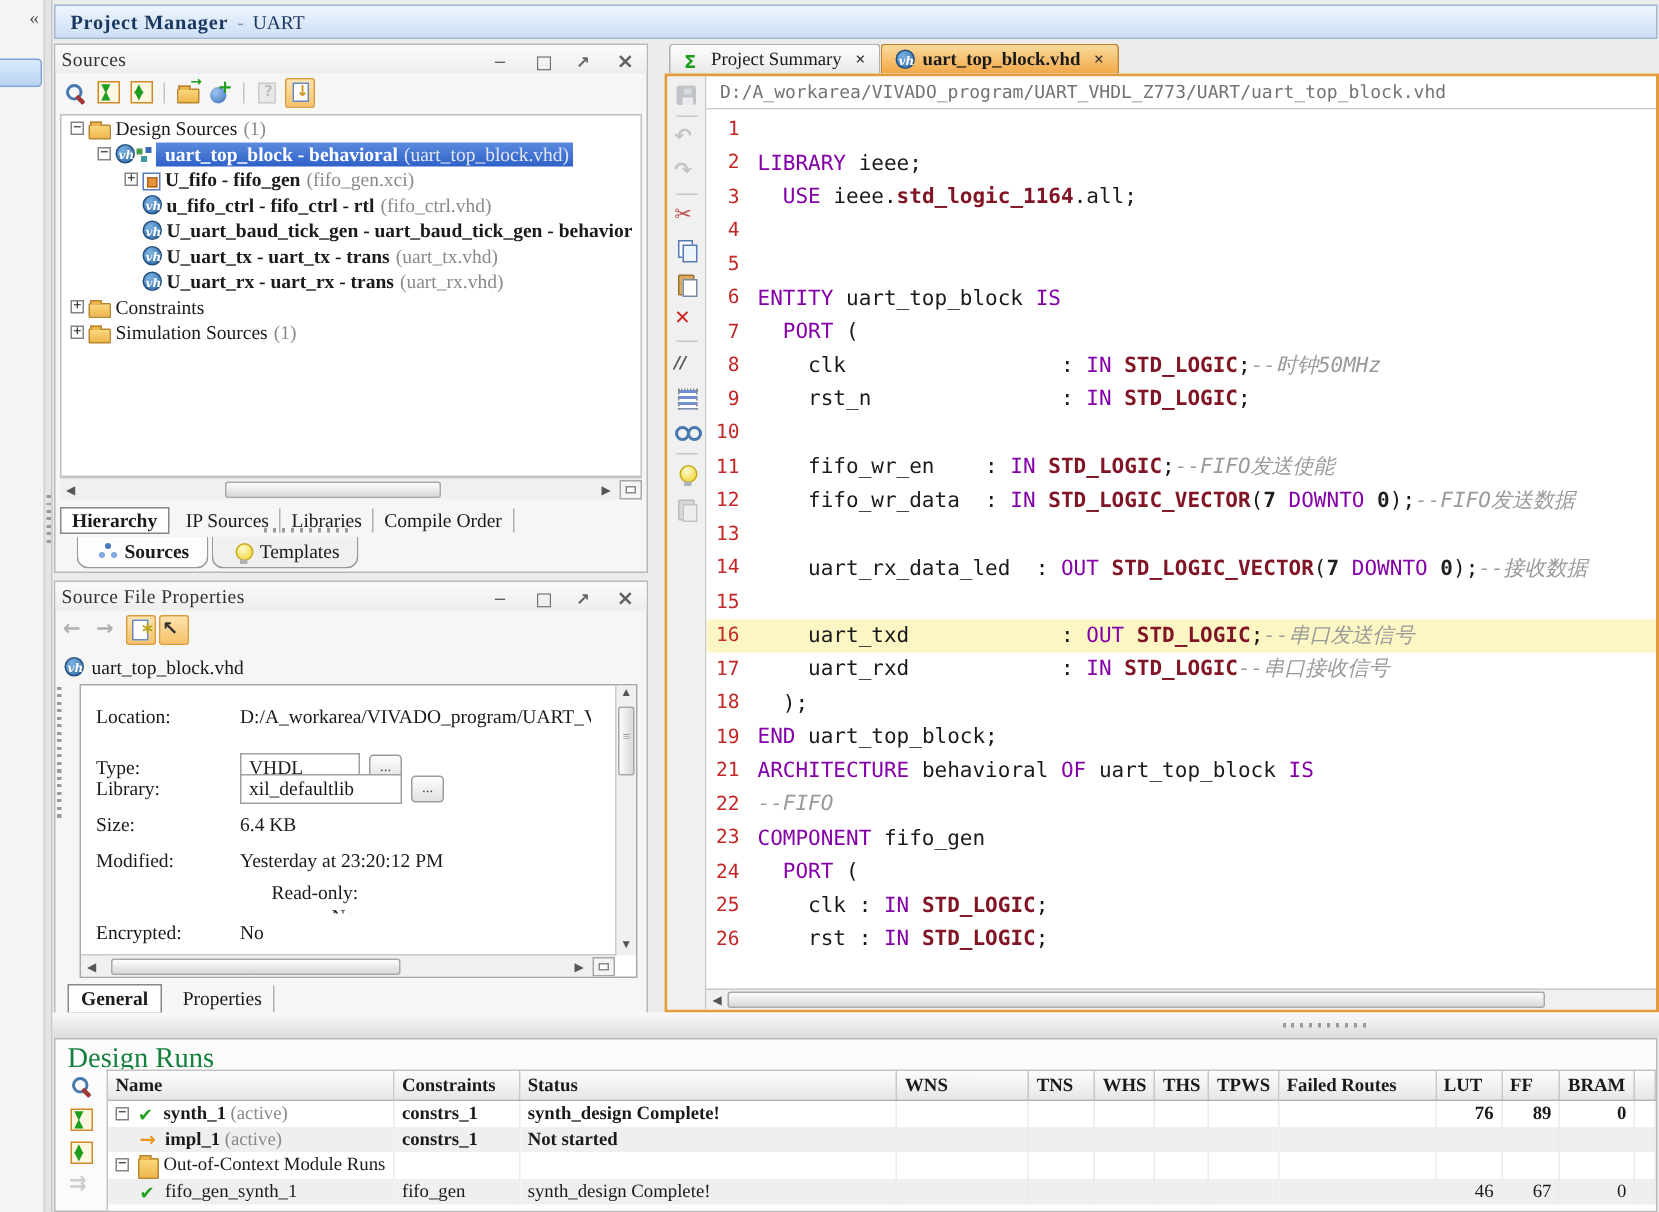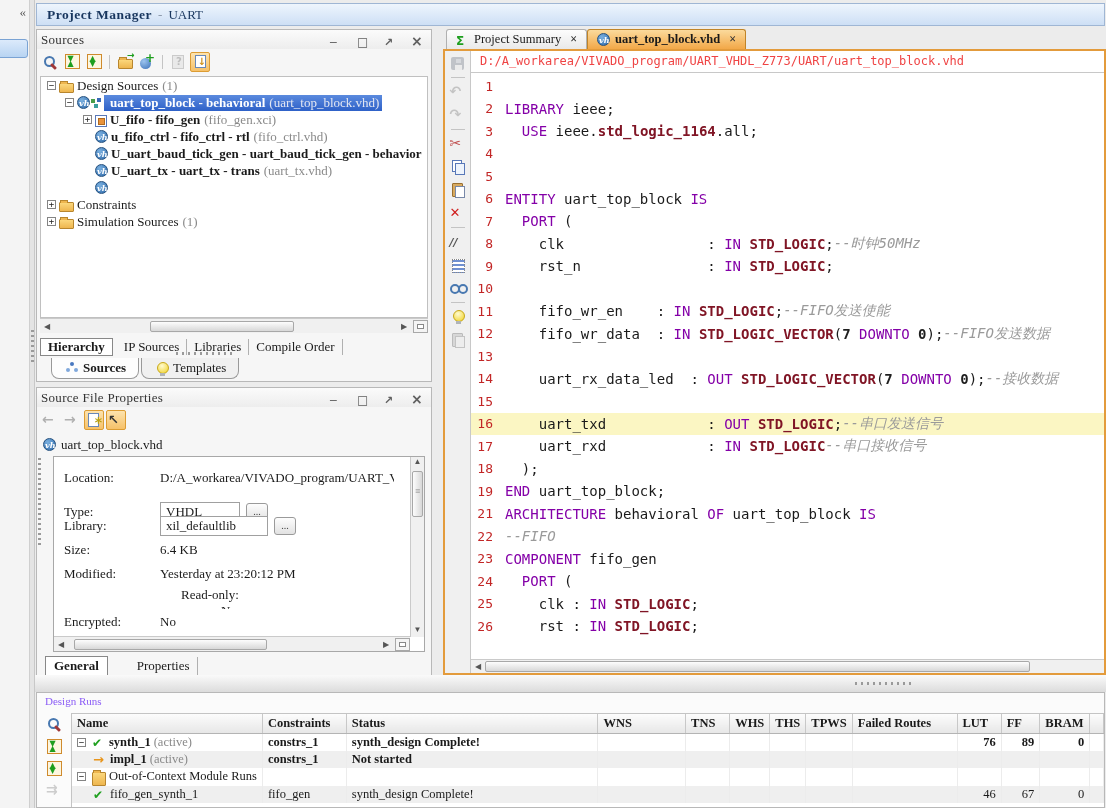--- a/index.html
+++ b/index.html
@@ -126,47 +126,47 @@
   .finput{border:1px solid #a0a0a0;background:#fff;padding:1px 5px;font-size:13px;display:inline-block}
   .fbrowse{display:inline-block;width:22px;height:18px;margin-left:6px;border:1px solid #9a9a9a;border-radius:3px;background:linear-gradient(#fdfdfd,#e2e2e2);text-align:center;line-height:16px;font-size:10px;color:#444}
   #prop-vscroll{position:absolute;right:0;top:0;width:14px;bottom:14px;background:#f0f0f0;border-left:1px solid #cacaca}
   #prop-vscroll .arr{display:block;text-align:center;font-size:8px;color:#555;height:12px}
   #prop-vscroll .vthumb{position:absolute;left:1px;right:1px;top:14px;height:46px;background:linear-gradient(90deg,#fdfdfd,#d8d8d8);border:1px solid #a8a8a8;border-radius:2px}
   #prop-vscroll .vthumb::before{content:"≡";position:absolute;left:2px;top:14px;font-size:9px;color:#888}
   #prop-vscroll .arrdn{position:absolute;bottom:0;left:0;right:0}
   #prop-hscroll{left:0;right:14px;bottom:0;position:absolute}
   #prop-tabs{position:absolute;left:8px;top:268px;display:flex;align-items:center;font-size:13px}
   .gtab{padding:1px 8px;border-right:1px solid #b0b0b0}
-  .gtab.active{font-weight:bold;border:1px solid #888;background:#fff;margin-right:21px}
+  .gtab.active{font-weight:bold;border:1px solid #888;background:#fff;margin-right:6px}
   
   #editor{position:absolute;left:443px;top:29px;width:663px;height:646px}
   #etabs{position:absolute;left:3px;top:0;height:20px;display:flex}
   .etab{display:flex;align-items:center;gap:5px;padding:0 9px;border:1px solid #b0b0b0;border-bottom:none;border-radius:3px 3px 0 0;background:linear-gradient(#fdfdfd,#e9e9e9);font-size:12.5px;height:20px}
   .etab.active{background:linear-gradient(#fbda9c,#f2a848);border-color:#c08428;font-weight:bold}
   .etab .xbtn{color:#333;font-size:12px;font-weight:bold;margin-left:4px}
   #ebox{position:absolute;left:0;top:20px;right:0;bottom:0;border:2px solid #e39b3c;background:#fff}
   #etools{position:absolute;left:0;top:0;bottom:0;width:26px;background:#f0f0f0;border-right:1px solid #c8c8c8;display:flex;flex-direction:column;align-items:center;padding-top:2px;gap:3px}
   #etools .tsep{width:14px;height:1px;margin:1px 0}
-  #epath{position:absolute;left:26px;right:0;top:0;height:22px;background:#fff;border-bottom:1px solid #c8c8c8;line-height:21px;padding-left:9px;font-family:"DejaVu Sans Mono",monospace;font-size:12px;color:#ef4444;white-space:nowrap;overflow:hidden}
+  #epath{position:absolute;left:26px;right:0;top:0;height:22px;background:#fff;border-bottom:1px solid #c8c8c8;line-height:21px;padding-left:9px;font-family:"DejaVu Sans Mono",monospace;font-size:12px;color:#737373;white-space:nowrap;overflow:hidden}
   #ecode{position:absolute;left:26px;right:0;top:22px;bottom:14px;background:#fff;overflow:hidden;padding-top:2px}
   .cline{height:22.5px;display:flex;align-items:center;white-space:pre;font-family:"DejaVu Sans Mono",monospace;font-size:14px}
   .cline.hl{background:#fbf6c3}
   .cline .gut{width:34px;flex:none;text-align:right;padding-right:12px;color:#c22626;font-size:13px}
   .seg-kw{color:#8400a8}
   .seg-ty{color:#801525;font-weight:bold}
   .seg-cm{color:#9a9a9a;font-style:italic}
   .seg-nm{color:#1f1f1f;font-weight:bold}
   .seg-pl{color:#1a1a1a}
   #ehscroll{position:absolute;left:26px;right:0;bottom:0;height:14px}
   
   #splitter{position:absolute;left:35px;top:675px;width:1071px;height:17px;background:linear-gradient(#fafafa,#dcdcdc)}
   #splitter .dots{position:absolute;left:820px;top:7px;width:56px;height:3px;background:repeating-linear-gradient(90deg,#9a9a9a 0 2px,transparent 2px 6px)}
   
   #runs{left:36px;top:692px;width:1069px;height:116px;background:#fbfbfb;border:1px solid #b8b8b8}
-  #runs-title{position:absolute;left:8px;top:2px;font-size:11px;color:#8b5cf6}
+  #runs-title{position:absolute;left:8px;top:2px;font-size:19px;color:#15803d}
   #runs-tools{position:absolute;left:5px;top:21px;width:24px;display:flex;flex-direction:column;gap:2px;align-items:center}
   #runs-table{position:absolute;left:34px;top:20px;right:0;bottom:0;background:#fff;border-left:1px solid #c4c4c4;border-top:1px solid #c4c4c4;overflow:hidden}
   table{border-collapse:collapse;table-layout:fixed;font-size:12.5px}
   #runs-table th{background:linear-gradient(#fcfcfc,#e7e7e7);border-right:1px solid #c8c8c8;border-bottom:1px solid #b4b4b4;font-weight:bold;text-align:left;padding:2px 5px;height:19px;white-space:nowrap;overflow:hidden}
   #runs-table td{border-right:1px solid #ececec;padding:0 5px;height:17px;white-space:nowrap;overflow:hidden}
   #runs-table tbody tr:nth-child(even){background:#efefef}
   td.num{text-align:right}
   .rname{display:flex;align-items:center;gap:3px}
   .rname .ic{width:14px;height:14px}
   .gray{color:#8a8a8a}
@@ -259,20 +259,21 @@
         <span><span class="tlabel">U_uart_baud_tick_gen - uart_baud_tick_gen - behavior</span></span>
       </div>
       <div class="trow" style="padding-left: 42px;">
         <span class="expsp"></span>
         <span class="ic ic-vh" style="width: 13px; height: 13px;"></span>
         <span><span class="tlabel">U_uart_tx - uart_tx - trans</span><span class="tsuffix">(uart_tx.vhd)</span></span>
       </div>
       <div class="trow" style="padding-left: 42px;">
         <span class="expsp"></span>
         <span class="ic ic-vh" style="width: 13px; height: 13px;"></span>
+        <span><span class="tlabel">U_uart_rx - uart_rx - trans</span><span class="tsuffix">(uart_rx.vhd)</span></span>
       </div>
       <div class="trow" style="padding-left: 6px;">
         <span class="exp">+</span>
         <span class="ic ic-folder"></span>
         <span><span class="tplain">Constraints</span></span>
       </div>
       <div class="trow" style="padding-left: 6px;">
         <span class="exp">+</span>
         <span class="ic ic-folder"></span>
         <span><span class="tplain">Simulation Sources</span><span class="tsuffix">(1)</span></span>

